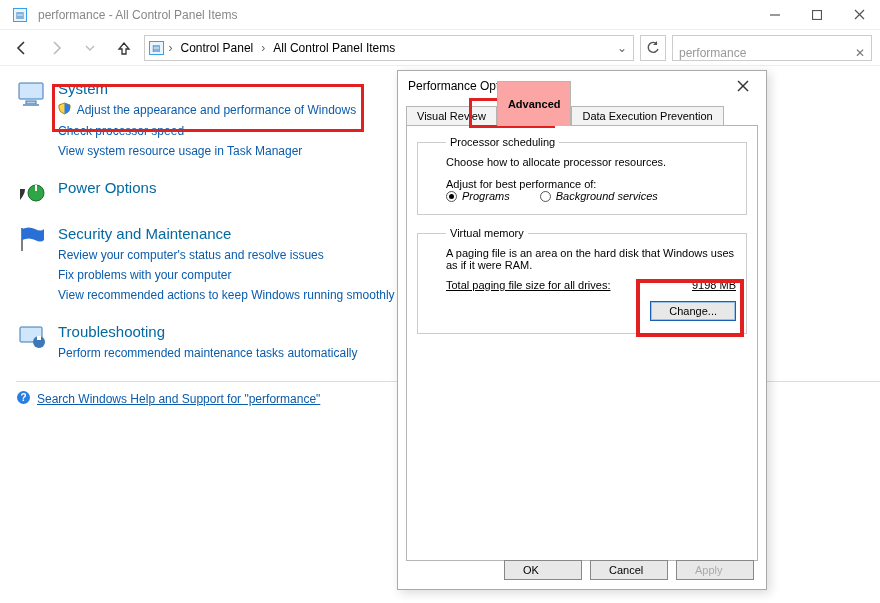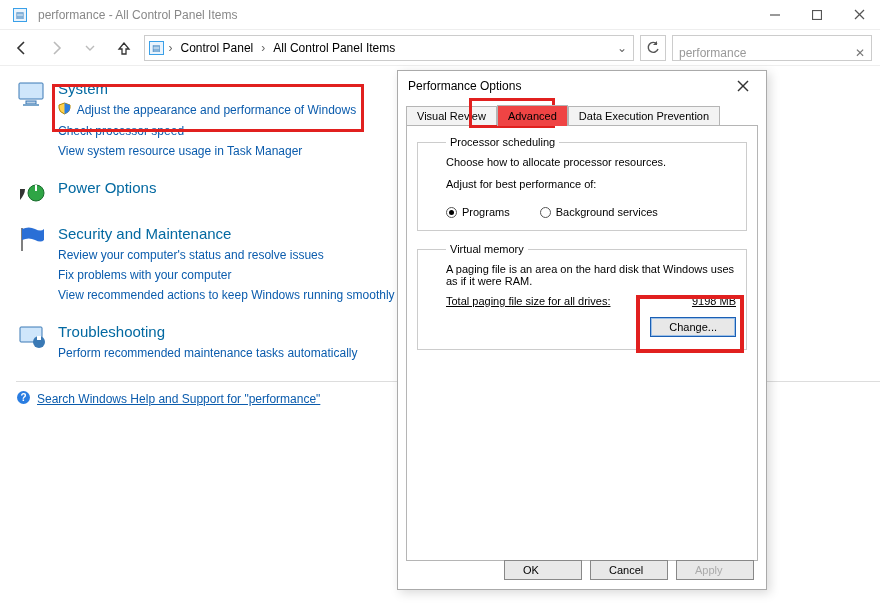--- a/index.html
+++ b/index.html
@@ -37,25 +37,25 @@
 
   
   .redbox { position:absolute; border:3px solid #e1201f; pointer-events:none; }
 
   
   .dialog { position:absolute; left:397px; top:70px; width:370px; height:520px; background:#fff; border:1px solid #aaa; box-shadow: 3px 3px 10px rgba(0,0,0,.15); }
   .dlg-title { height:30px; display:flex; align-items:center; padding:0 10px; font-size:12px; }
   .dlg-close { margin-left:auto; width:26px; height:26px; display:flex; align-items:center; justify-content:center; }
   .tabs { display:flex; align-items:flex-end; padding-left:8px; height:24px; }
   .tab { border:1px solid #b5b5b5; border-bottom:none; padding:3px 10px; font-size:11px; background:#f3f3f3; position:relative; }
-  .tab.active { background:#ef4444; padding:4px 10px; margin-bottom:-1px; z-index:2; }
+  .tab.active { background:#fca5a5; padding:16px 10px; margin-bottom:-1px; z-index:2;font-weight:bold; }
   .tab-panel { border:1px solid #b5b5b5; margin:0 8px 8px 8px; padding:10px; height:436px; background:#fff; position:relative;}
   fieldset { border:1px solid #ccc; padding:8px 10px 12px 28px; margin:0 0 12px 0; font-size:11px;}
   legend { font-size:11px; padding:0 4px;}
-  .radio-row { display:flex; gap:30px; margin-top:16px;}
+  .radio-row { display:flex; gap:30px; margin-top:0;font-style:italic;}
   .radio { display:flex; align-items:center; gap:5px;}
   .radio .dot { width:11px; height:11px; border:1px solid #555; border-radius:50%; display:inline-flex; align-items:center; justify-content:center;}
   .radio.selected .dot::after { content:""; width:5px; height:5px; background:#000; border-radius:50%; }
   .vm-row { display:flex; justify-content:space-between; margin-top:6px;text-decoration:underline;}
   .btn { border:1px solid #888; background:#e8e8e8; padding:3px 18px; font-size:11px; min-width:72px; }
   .btn.primary { border:1px solid #1a5fb4; box-shadow: inset 0 0 0 1px #9cc0e8;}
   .dlg-buttons { position:absolute; bottom:9px; right:12px; display:flex; gap:8px; }
   .dlg-buttons .btn { min-width:78px;}
   .btn.disabled { color:#aaa; }
 

